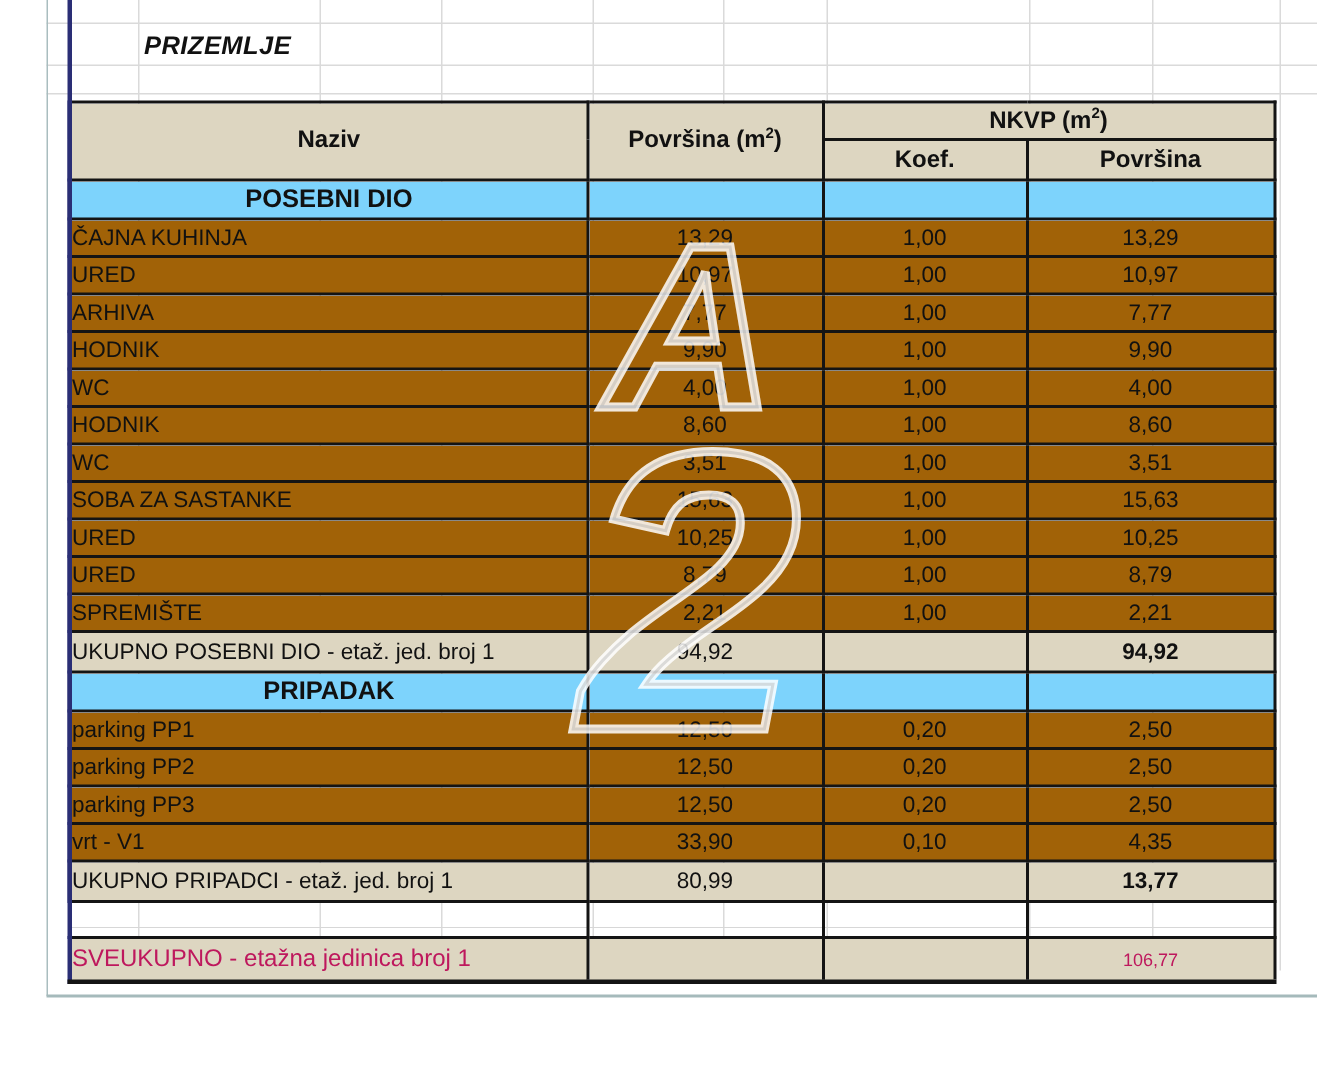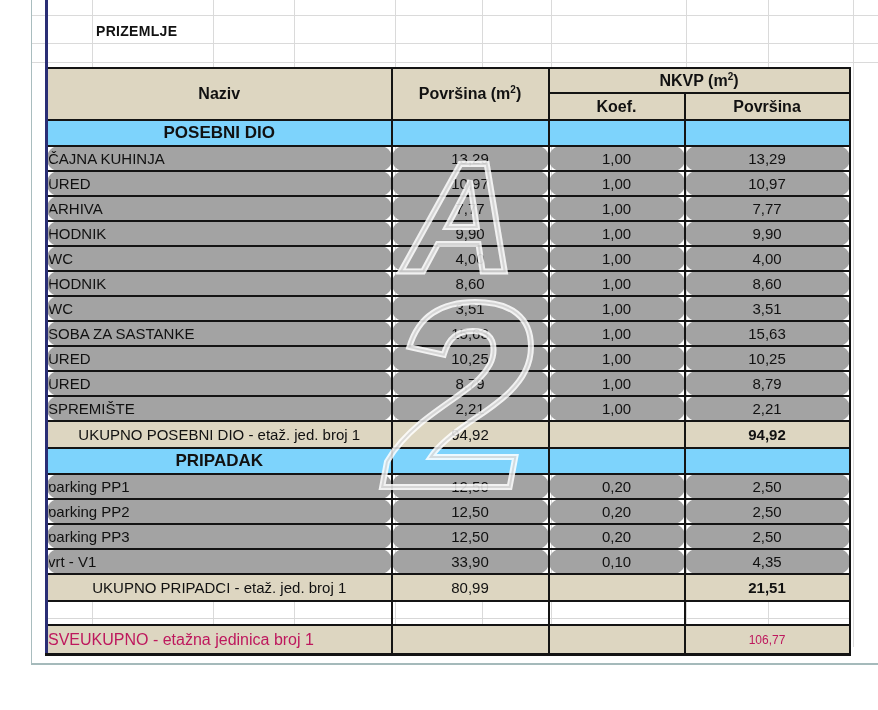--- a/index.html
+++ b/index.html
@@ -6,37 +6,37 @@
   .screen{position:relative;width:878px;height:710px;background:#ffffff;overflow:hidden;
           font-family:"Liberation Sans","DejaVu Sans",sans-serif;color:#111;}
   
   .gv{position:absolute;top:0;width:1px;height:647px;background:#dadada;}
   .gh{position:absolute;left:31px;width:847px;height:1px;background:#dadada;}
   .frame-v{position:absolute;left:31px;top:0;width:1px;height:664px;background:#a9bdbf;}
   .frame-h{position:absolute;left:31px;top:663px;width:847px;height:2px;background:#a5babb;}
   .navy-v{position:absolute;left:45px;top:0;width:3px;height:600px;background:#2a2e75;}
   
   .sheet-title{position:absolute;left:96px;top:19px;height:24px;line-height:24px;
-               font-weight:bold;font-size:14px;letter-spacing:.3px;}
+               font-weight:bold;font-size:17px;letter-spacing:.3px;font-style:italic;}
   
   table.main{position:absolute;left:45px;top:67px;width:728px;border-collapse:collapse;
              table-layout:fixed;z-index:2;background:transparent;}
   table.main{border:2px solid #141414;border-left:3px solid #2a2e75;border-bottom:3px solid #141414;}
   table.main th,table.main td{border:2px solid #141414;padding:0;overflow:hidden;white-space:nowrap;}
   table.main th{background:#ddd6c1;font-size:16px;font-weight:bold;text-align:center;}
   th.sub{font-weight:normal;}
   th sup{font-size:10px;font-weight:bold;vertical-align:super;line-height:0;}
   tr.h1 th{height:23px;}
   tr.h2 th{height:25px;}
   .c-name{font-size:15px;text-align:left;padding-left:3px;}
   .c-num{font-size:15px;text-align:center;}
-  .r-item td{height:23px;background:#a3a3a3;border-radius:12px;}
+  .r-item td{height:23px;background:#a16207;}
   .r-section td{height:24px;background:#7dd3fc;}
   .r-section .c-name{font-weight:bold;text-align:center;font-size:17px;}
-  .r-total td{height:25px;background:#ddd6c1;text-align:center;}
+  .r-total td{height:25px;background:#ddd6c1;}
   .r-total .c-nkvp{font-weight:bold;}
   .r-empty td{height:22px;background:linear-gradient(to bottom,
       rgba(0,0,0,0) calc(100% - 6px),#d7d7d7 calc(100% - 6px),
       #d7d7d7 calc(100% - 5px),rgba(0,0,0,0) calc(100% - 5px));}
   .r-grand td{height:27px;background:#ddd6c1;color:#be185d;font-weight:normal;}
   .r-grand .c-name{font-size:16px;}
   .r-grand .c-num{font-size:12px;}
   
   .wm{position:absolute;left:320px;top:148px;width:280px;text-align:center;z-index:5;
       pointer-events:none;font-style:italic;font-weight:bold;color:transparent;}
@@ -194,21 +194,21 @@
         <tr class="r-item">
           <td class="c-name">vrt - V1</td>
           <td class="c-num">33,90</td>
           <td class="c-num">0,10</td>
           <td class="c-num c-nkvp">4,35</td>
         </tr>
         <tr class="r-total">
           <td class="c-name">UKUPNO PRIPADCI - etaž. jed. broj 1</td>
           <td class="c-num">80,99</td>
           <td class="c-num"></td>
-          <td class="c-num c-nkvp">21,51</td>
+          <td class="c-num c-nkvp">13,77</td>
         </tr>
         <tr class="r-empty">
           <td class="c-name"></td>
           <td class="c-num"></td>
           <td class="c-num"></td>
           <td class="c-num c-nkvp"></td>
         </tr>
         <tr class="r-grand">
           <td class="c-name">SVEUKUPNO - etažna jedinica broj 1</td>
           <td class="c-num"></td>

